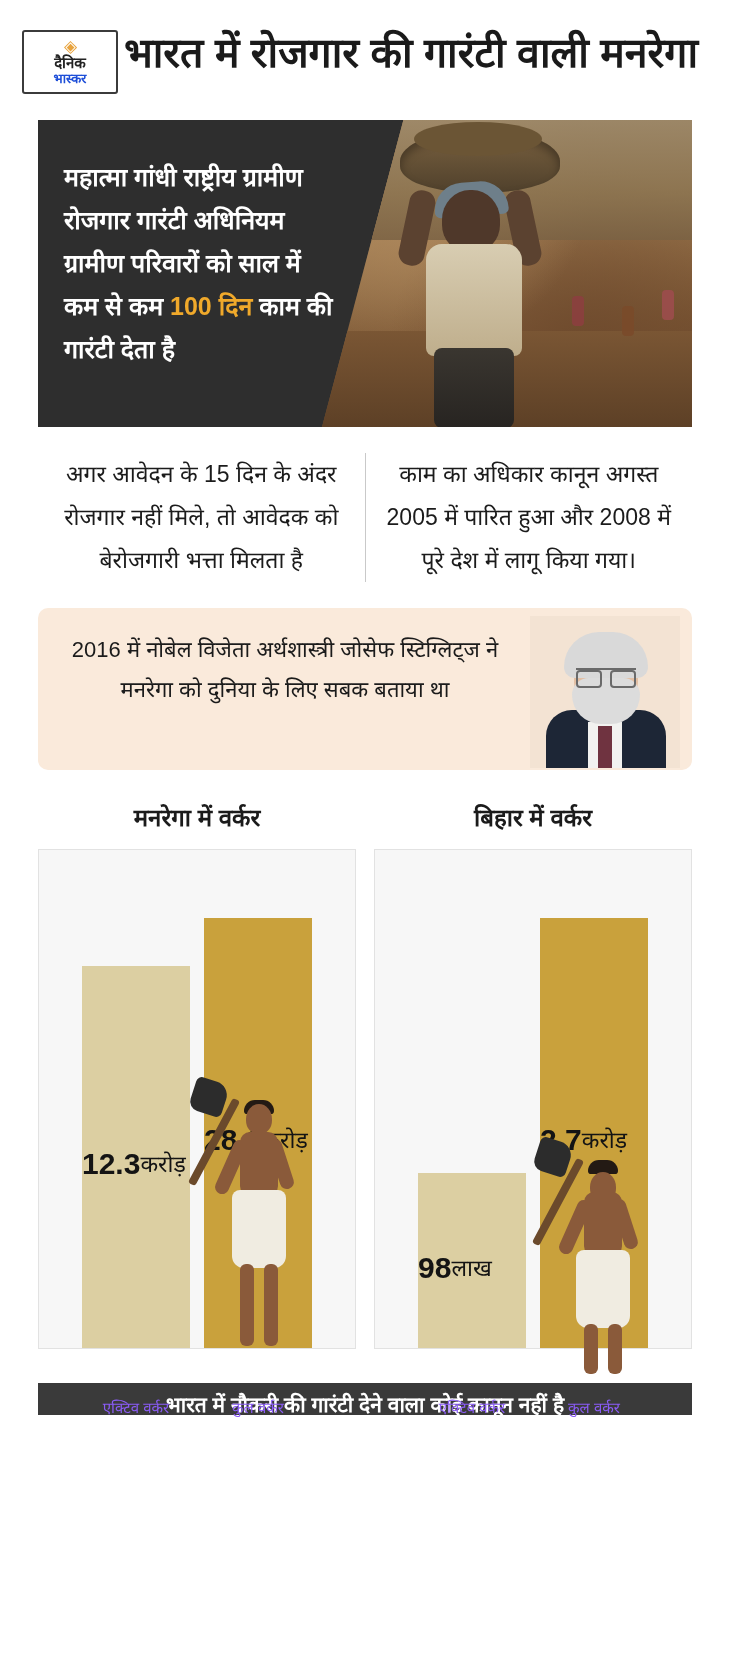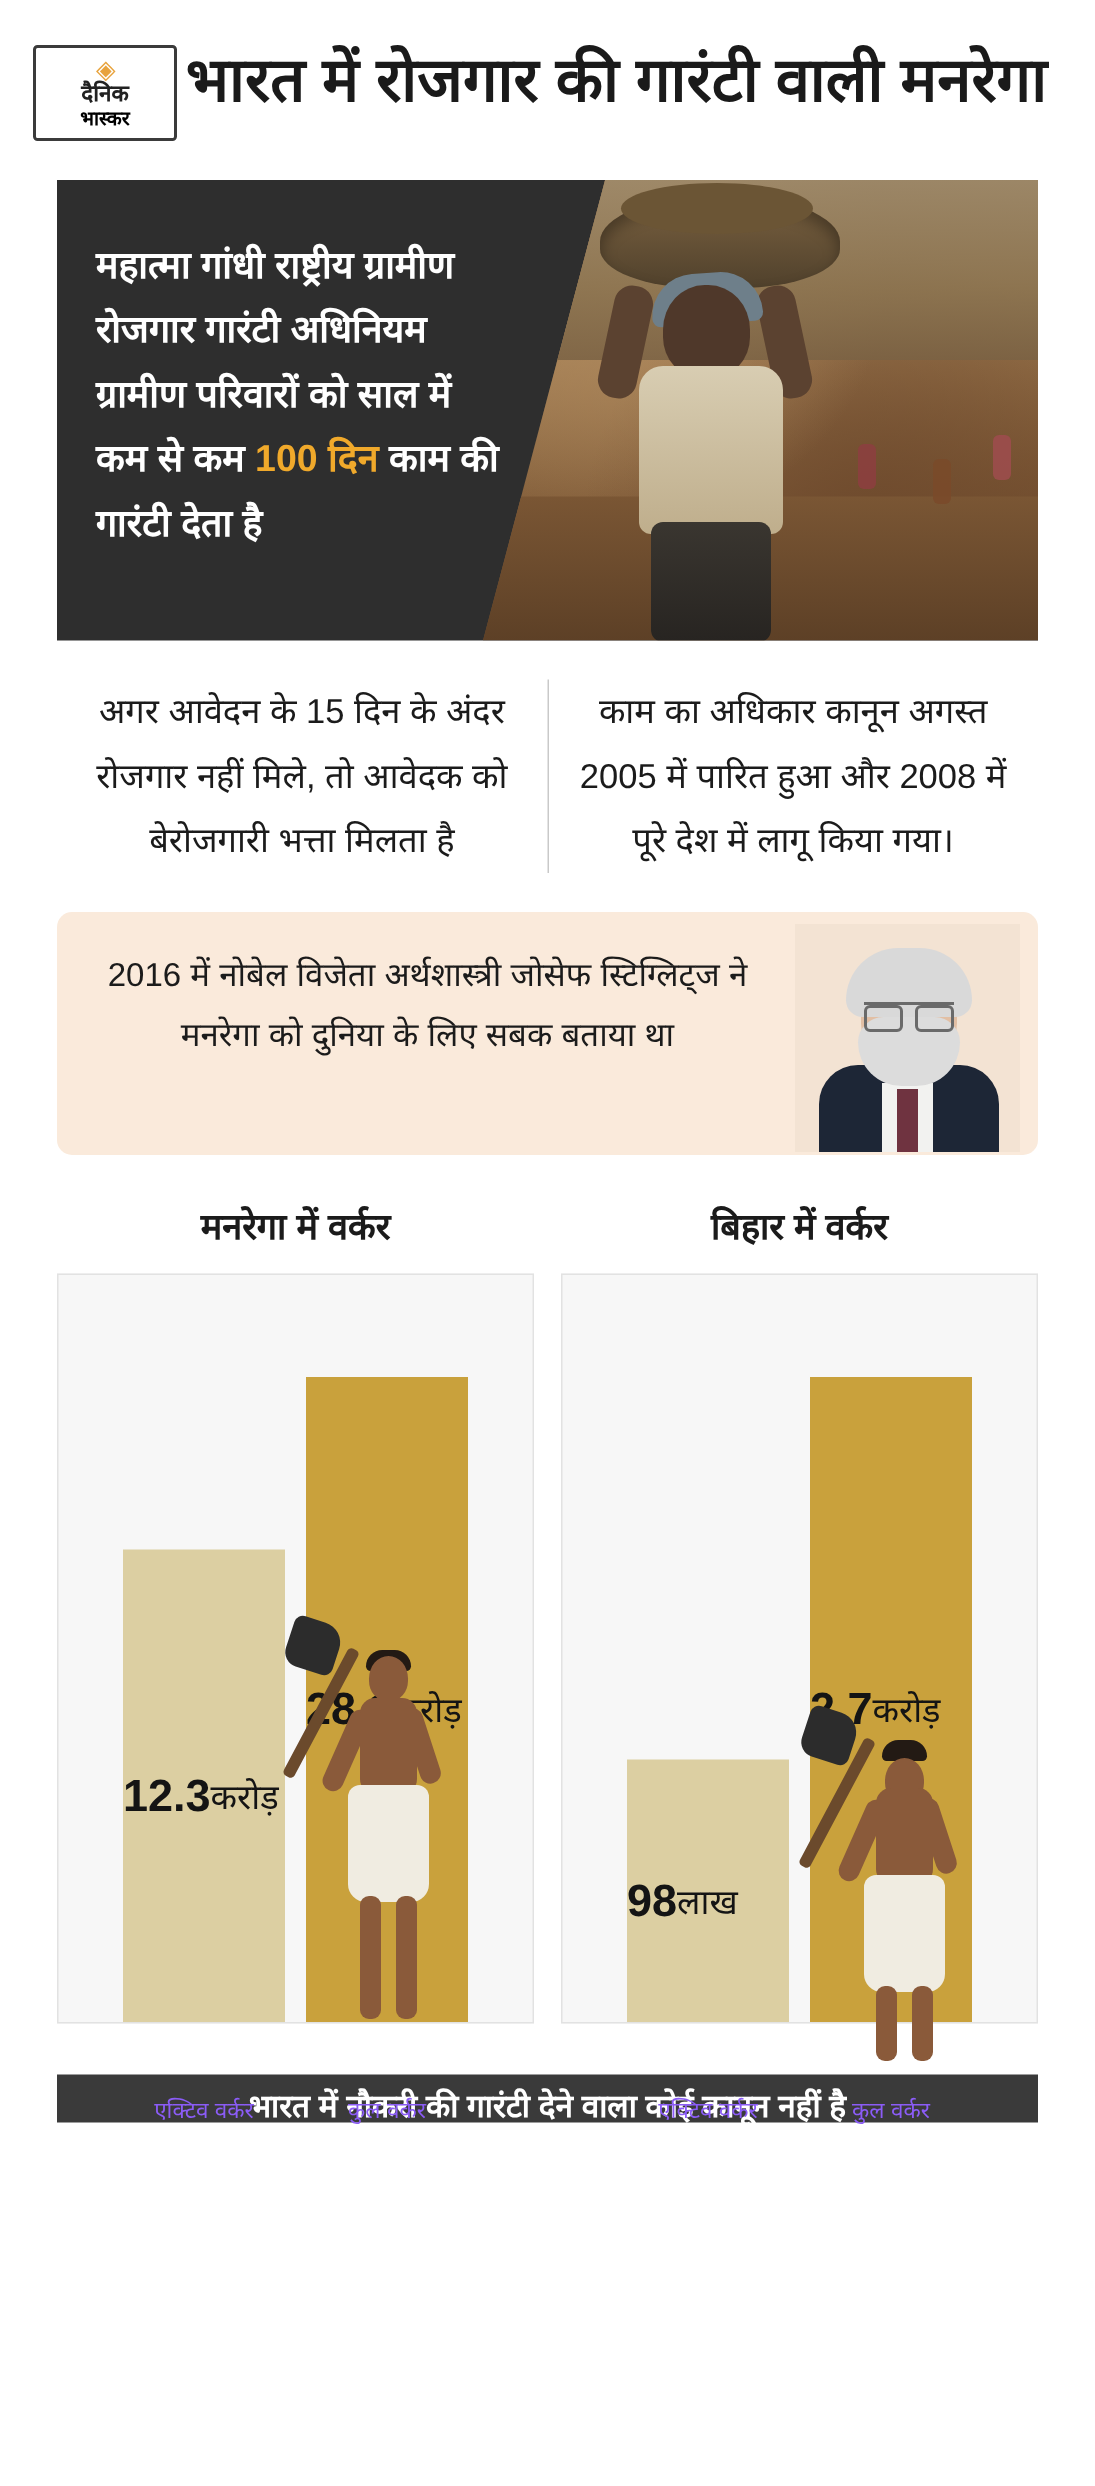--- a/index.html
+++ b/index.html
@@ -40,21 +40,21 @@
   }
   .logo-text1 {
     font-size: 15px;
     font-weight: bold;
     color: #222;
     line-height: 16px;
   }
   .logo-text2 {
     font-size: 13px;
     font-weight: bold;
-    color: #000000;
+    color: #1d4ed8;
     line-height: 15px;
   }
   .headline {
     flex: 1;
     text-align: center;
     font-size: 41px;
     line-height: 54px;
     font-weight: bold;
     color: #1a1a1a;
     padding-left: 4px;
@@ -310,21 +310,21 @@
   .bar {
     width: 108px;
     position: relative;
     display: flex;
     flex-direction: row;
     align-items: center;
     padding-top: 14px;
   }
   .bar.light { background: #dccfa2; }
   .bar.dark  { background: #c9a13c; }
-  .bar.tall-left  { height: 315px; }
+  .bar.tall-left  { height: 382px; }
   .bar.tall-right { height: 430px; }
   .bar.tall-left2  { height: 175px; }
   .bar.tall-right2 { height: 430px; }
   .bar-value {
     font-size: 30px;
     font-weight: bold;
     color: #141414;
     line-height: 34px;
   }
   .bar-unit {

